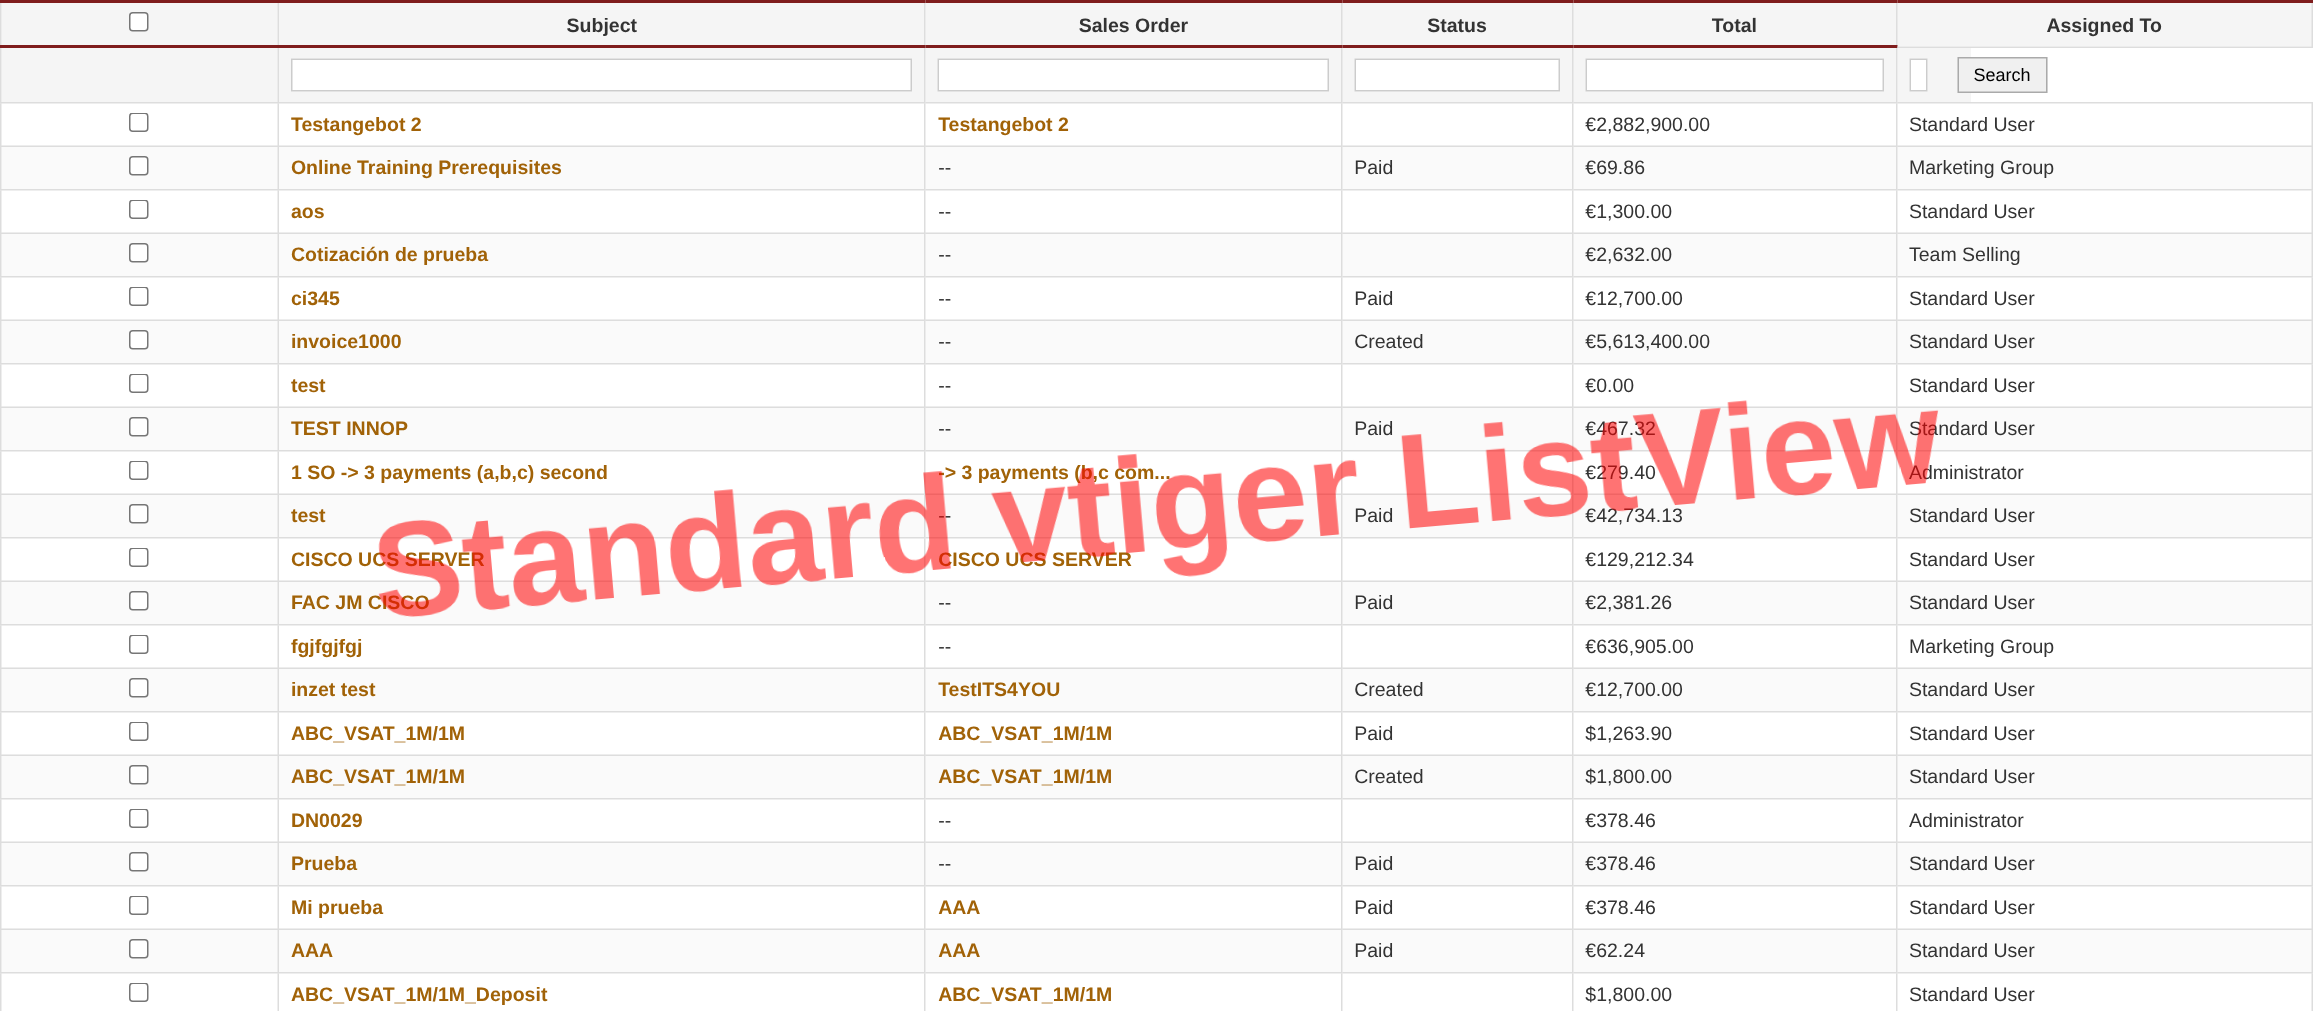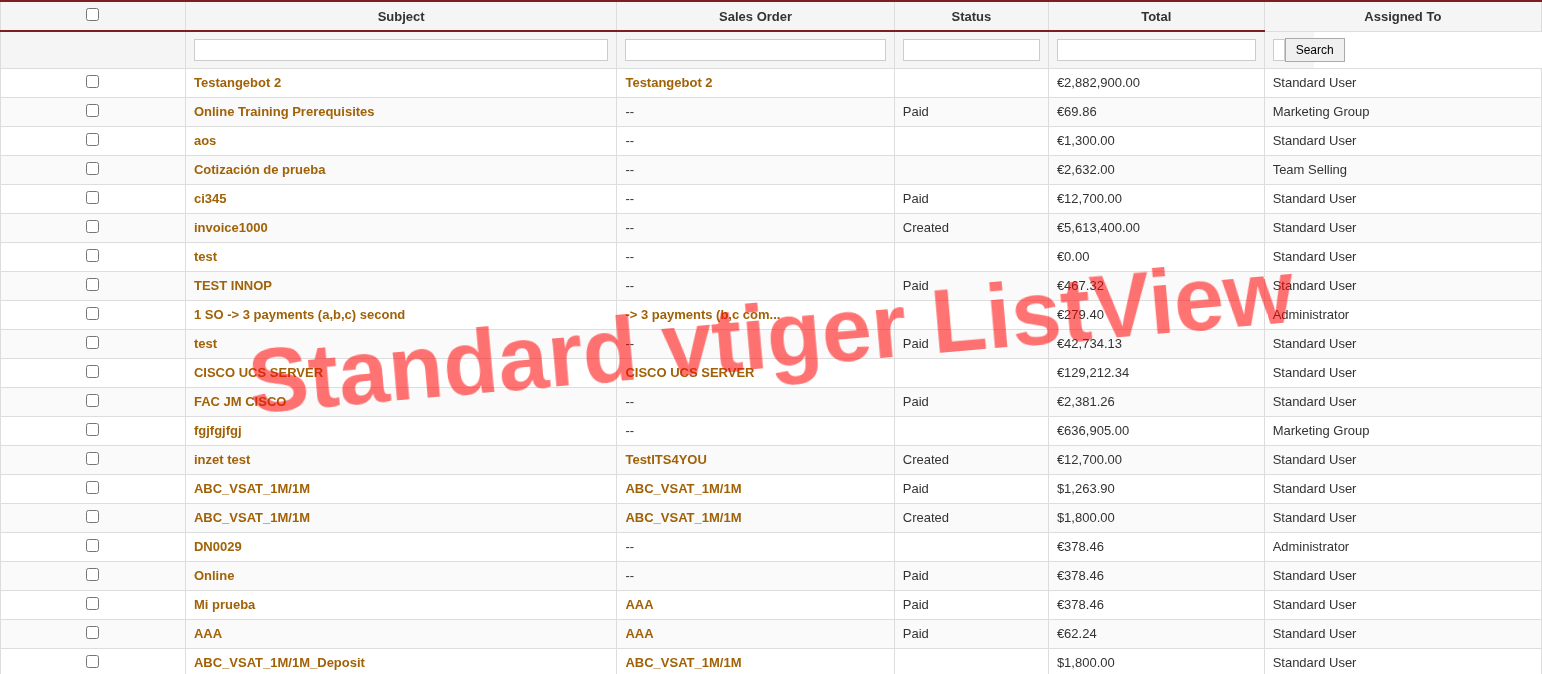--- a/index.html
+++ b/index.html
@@ -63,21 +63,21 @@
       </th>
       <th class="col-sales">
         <input type="text" class="filter-input" style="">
       </th>
       <th class="col-status">
         <input type="text" class="filter-input" style="">
       </th>
       <th class="col-total">
         <input type="text" class="filter-input" style="">
       </th>
-      <th class="col-assigned" style="display:flex; align-items:center; gap:0; border:none;">
+      <th class="col-assigned" style="display:flex; align-items:center; gap:20px; border:none;">
         <input type="text" class="filter-input" style="flex: 1 1 0%;">
         <button class="search-btn">Search</button>
       </th>
     </tr>
   </thead>
   <tbody id="table-body">
   <tr>
         <td class="col-check"><input type="checkbox" style=""></td>
         <td class="col-subject"><a href="#" class="link">Testangebot 2</a></td>
         <td class="col-sales"><a href="#" class="link">Testangebot 2</a></td>
@@ -208,21 +208,21 @@
       <tr>
         <td class="col-check"><input type="checkbox" style=""></td>
         <td class="col-subject"><a href="#" class="link">DN0029</a></td>
         <td class="col-sales">--</td>
         <td class="col-status"></td>
         <td class="col-total">€378.46</td>
         <td class="col-assigned">Administrator</td>
       </tr>
       <tr>
         <td class="col-check"><input type="checkbox" style=""></td>
-        <td class="col-subject"><a href="#" class="link">Online</a></td>
+        <td class="col-subject"><a href="#" class="link">Prueba</a></td>
         <td class="col-sales">--</td>
         <td class="col-status">Paid</td>
         <td class="col-total">€378.46</td>
         <td class="col-assigned">Standard User</td>
       </tr>
       <tr>
         <td class="col-check"><input type="checkbox" style=""></td>
         <td class="col-subject"><a href="#" class="link">Mi prueba</a></td>
         <td class="col-sales"><a href="#" class="link">AAA</a></td>
         <td class="col-status">Paid</td>

